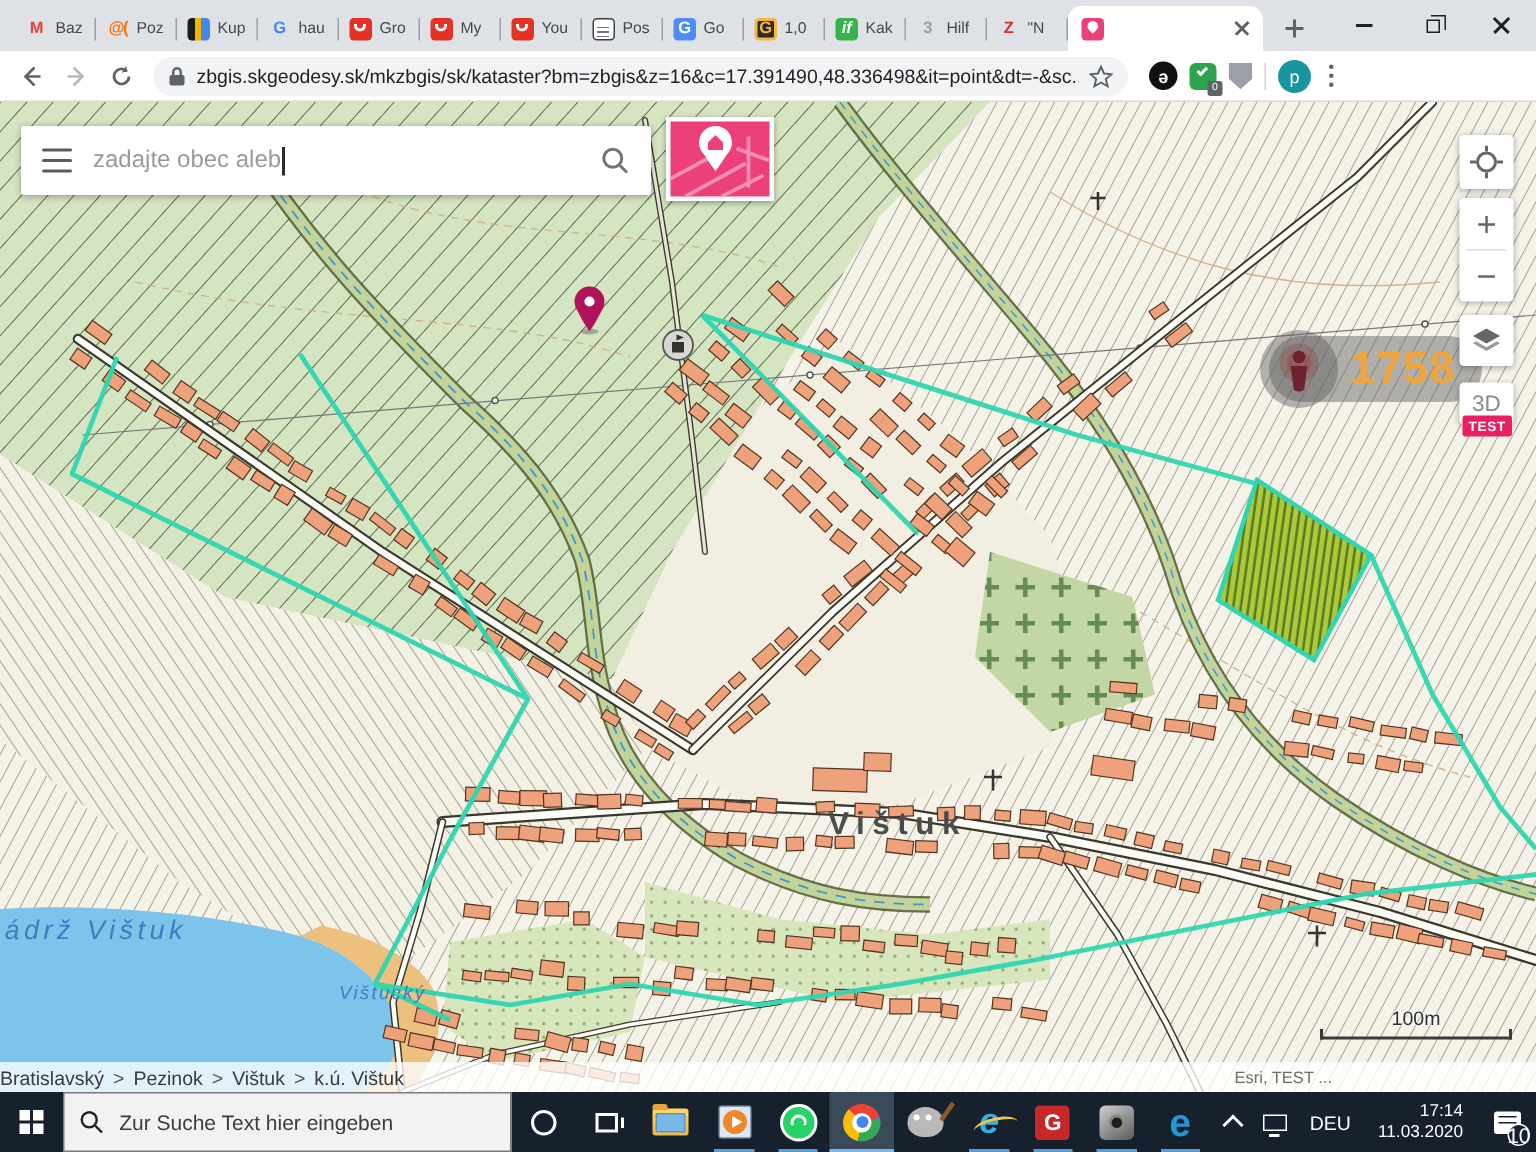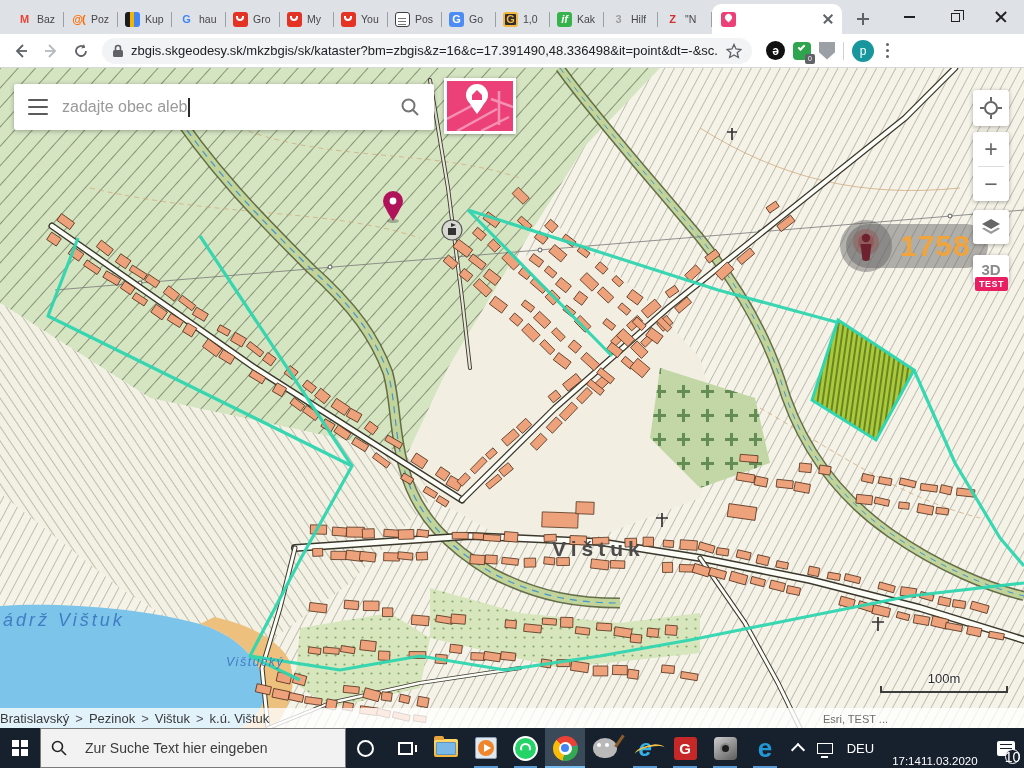--- a/index.html
+++ b/index.html
@@ -67,45 +67,45 @@
   .burger i{width:20px;height:2.6px;background:#5b5b5b;border-radius:1px}
   .searchtext{flex:1;font-size:16px;color:#9a9a9a;display:flex;align-items:center}
   .cursorbar{display:inline-block;width:1.3px;height:19px;background:#2b2b2b;margin-left:1px}
   .zlogo{position:absolute;left:444px;top:10px;width:72px;height:56px;background:#ec4079;border:3px solid #fff;box-shadow:0 1px 4px rgba(0,0,0,.35);z-index:5;cursor:pointer}
   .mapctl{position:absolute;left:973px;width:36px;background:#fff;border-radius:3px;box-shadow:0 1px 4px rgba(0,0,0,.3);z-index:5;display:flex;align-items:center;justify-content:center;cursor:pointer}
   .ctl-geo{top:22px;height:36px}
   .ctl-zoom{top:64px;height:69px;flex-direction:column;padding:0}
   .zbtn{height:34px;width:100%;display:flex;align-items:center;justify-content:center;font-size:23px;color:#666;cursor:pointer}
   .zsep{width:26px;height:1px;background:#ddd}
   .ctl-layers{top:142px;height:34px}
-  .ctl-3d{top:187px;height:28px;font-size:15px;font-weight:bold;color:#8a8a8a}
+  .ctl-3d{top:187px;height:28px;font-size:15px;font-weight:normal;color:#8a8a8a}
   .testbadge{position:absolute;left:975px;top:209px;width:33px;height:14px;background:#ea1e63;color:#fff;font-size:9px;font-weight:bold;display:flex;align-items:center;justify-content:center;border-radius:2px;z-index:6;letter-spacing:.5px}
   .marker1758{position:absolute;left:846px;top:156px;height:44px;width:142px;background:rgba(112,112,112,.52);border-radius:22px;display:flex;align-items:center;z-index:4}
   .marker1758 .halo{position:absolute;left:-6px;top:-4px;width:52px;height:52px;border-radius:50%;background:rgba(95,95,95,.45)}
   .marker1758 .val{margin-left:54px;font-size:30px;font-weight:bold;color:#f1a33c;letter-spacing:1px}
   .crumbbar{position:absolute;left:0;bottom:0;width:100%;height:20px;background:rgba(255,255,255,.78);display:flex;align-items:center;z-index:5;font-size:13px;color:#3a3a3a}
   .crumbbar .ci{cursor:pointer;margin-right:6px;white-space:nowrap}
   .crumbbar .sep{margin-right:6px;color:#555}
   .attrib{position:absolute;left:823px;bottom:3px;font-size:11px;color:#6d6d6d;z-index:6}
   .scalebar{position:absolute;left:880px;top:604px;width:128px;z-index:5;text-align:center}
   .scalebar .slabel{font-size:13px;color:#2d2d2d;text-shadow:0 0 2px #fff,0 0 2px #fff;line-height:13px;margin-bottom:1px}
   .scalebar .sline{height:7px;border-left:2px solid #3c3c3c;border-right:2px solid #3c3c3c;border-bottom:2px solid #3c3c3c}
 
   
   .taskbar{height:40px;background:#17212e;display:flex;align-items:stretch;color:#fff;position:relative}
   .tbtn{width:46px;display:flex;align-items:center;justify-content:center;cursor:pointer;position:relative}
   .startgrid{display:grid;grid-template-columns:7px 7px;grid-gap:1.5px}
   .startgrid i{width:7px;height:7px;background:#fff}
-  .tsearch{width:322px;background:#f2f2f2;border:1px solid #7a7a7a;display:flex;align-items:center;gap:18px;padding:0 10px;margin:0}
+  .tsearch{width:322px;background:#f2f2f2;border:1px solid #7a7a7a;display:flex;align-items:center;gap:10px;padding:0 10px;margin:0}
   .tsearch input{border:none;outline:none;background:transparent;font-size:14px;color:#1b1b1b;width:250px;font-family:"Liberation Sans",sans-serif}
   .tsearch input::placeholder{color:#3c3c3c;opacity:1}
   .runline::after{content:"";position:absolute;left:8px;right:8px;bottom:0;height:2.5px;background:#5b9bd5}
   .tbtn.activeapp{background:#3a4a59}
   .tbtn.activeapp::after{left:0;right:0;background:#76b9ed}
-  .tclock{display:flex;flex-direction:row;align-items:flex-end;justify-content:center;font-size:11.5px;line-height:14px;padding:0 10px;cursor:pointer}
+  .tclock{display:flex;flex-direction:column;align-items:flex-end;justify-content:center;font-size:11.5px;line-height:14px;padding:0 10px;cursor:pointer}
   .tlang{display:flex;align-items:center;font-size:13px;padding:0 8px;cursor:pointer}
   .chrome-ic{width:25px;height:25px;border-radius:50%;background:conic-gradient(from -45deg,#ea4335 0 33%,#4285f4 0 34%,#34a853 34% 66%,#fbbc05 66% 100%);position:relative}
   .chrome-ic i{position:absolute;left:6px;top:6px;width:13px;height:13px;background:#fff;border-radius:50%}
   .chrome-ic b{position:absolute;left:8.5px;top:8.5px;width:8px;height:8px;background:#4285f4;border-radius:50%}
   .wa-ic{width:25px;height:25px;border-radius:50%;background:#25d366;border:2px solid #fff;position:relative}
   .wa-ic i{position:absolute;left:5px;top:5px;width:11px;height:11px;border:2.6px solid #fff;border-radius:50%;clip-path:polygon(0 0,100% 0,100% 70%,0 70%)}
   .folder-ic{width:24px;height:18px;background:linear-gradient(#ffd96b,#f3b73c);border-radius:2px;position:relative}
   .folder-ic::before{content:"";position:absolute;left:0;top:-3px;width:10px;height:4px;background:#e8a33d;border-radius:2px 2px 0 0}
   .folder-ic::after{content:"";position:absolute;left:2px;top:3px;right:2px;bottom:2px;background:#7ab8e8;border-radius:1px;border:1px solid #5a93c4}
   .media-ic{width:22px;height:22px;background:#dfe7ef;border:1px solid #8a9bb0;border-radius:2px;display:flex;align-items:center;justify-content:center}

